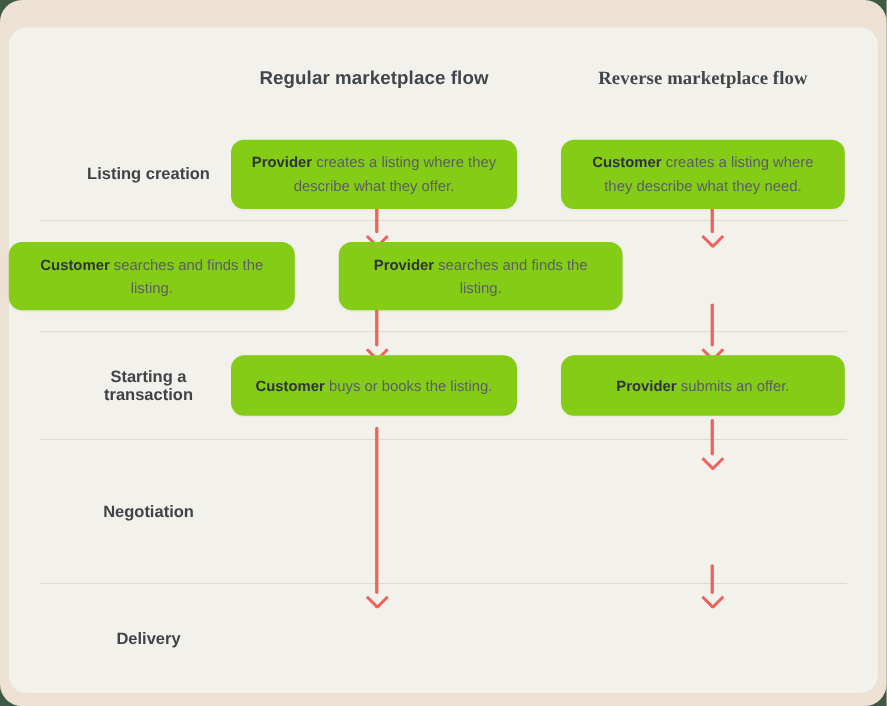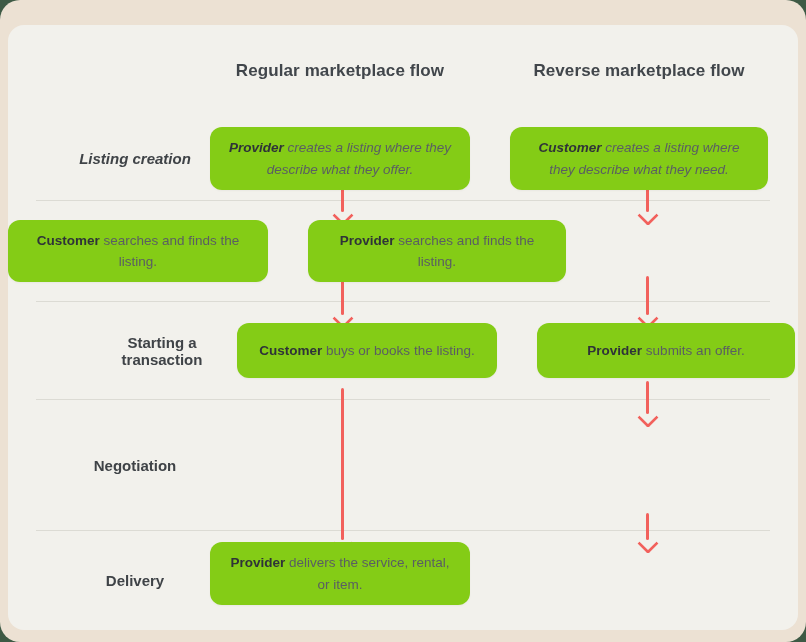--- a/index.html
+++ b/index.html
@@ -29,24 +29,24 @@
   .row{display:flex;align-items:center;}
   .cell-label{
     width:202px;box-sizing:border-box;padding-left:52px;text-align:center;
     font-weight:700;font-size:15px;color:#3f4347;flex:none;
   }
   .cell-c1{width:260px;flex:none;}
   .cell-gap{width:40px;flex:none;}
   .cell-c2{width:258px;flex:none;}
   .h-label{width:202px;box-sizing:border-box;padding-left:52px;flex:none;}
   .h-c1{width:260px;flex:none;}
-  .h-c2{width:258px;flex:none;}
-  .row-0{height:83px;font-style:italic;}
+  .h-c2{width:258px;flex:none;font-family:Liberation Serif, serif;}
+  .row-0{height:83px;}
   .row-1{height:100px;}
-  .row-2{height:97px;padding-left:27px;}
+  .row-2{height:97px;}
   .row-3{height:130px;}
   .row-4{flex:1;}
   .divider{height:1px;background:#dcdbd4;margin:0 28px;flex:none;}
   
   .card{
     background:#84cc16;border-radius:12px;
     min-height:55px;box-sizing:border-box;
     padding:10px 18px;
     display:flex;align-items:center;justify-content:center;
     text-align:center;
@@ -137,25 +137,20 @@
         <div class="row row-3">
           <div class="cell-label">Negotiation</div>
           <div class="cell-c1">
             <div></div>
           </div>
           <div class="cell-gap"></div>
         </div>
         <div class="divider"></div>
         <div class="row row-4">
           <div class="cell-label">Delivery</div>
-          <div class="cell-c1">
-            <div class="card">
-              <span><b>Provider</b> delivers the service, rental, or item.</span>
-            </div>
-          </div>
           <div class="cell-gap"></div>
         </div>
       </div>
 
     <div class="arrow a-l1"></div>
     <div class="arrow a-l2"></div>
     <div class="arrow a-l3"></div>
     <div class="arrow a-r1"></div>
     <div class="arrow a-r2"></div>
     <div class="arrow a-r3"></div>

